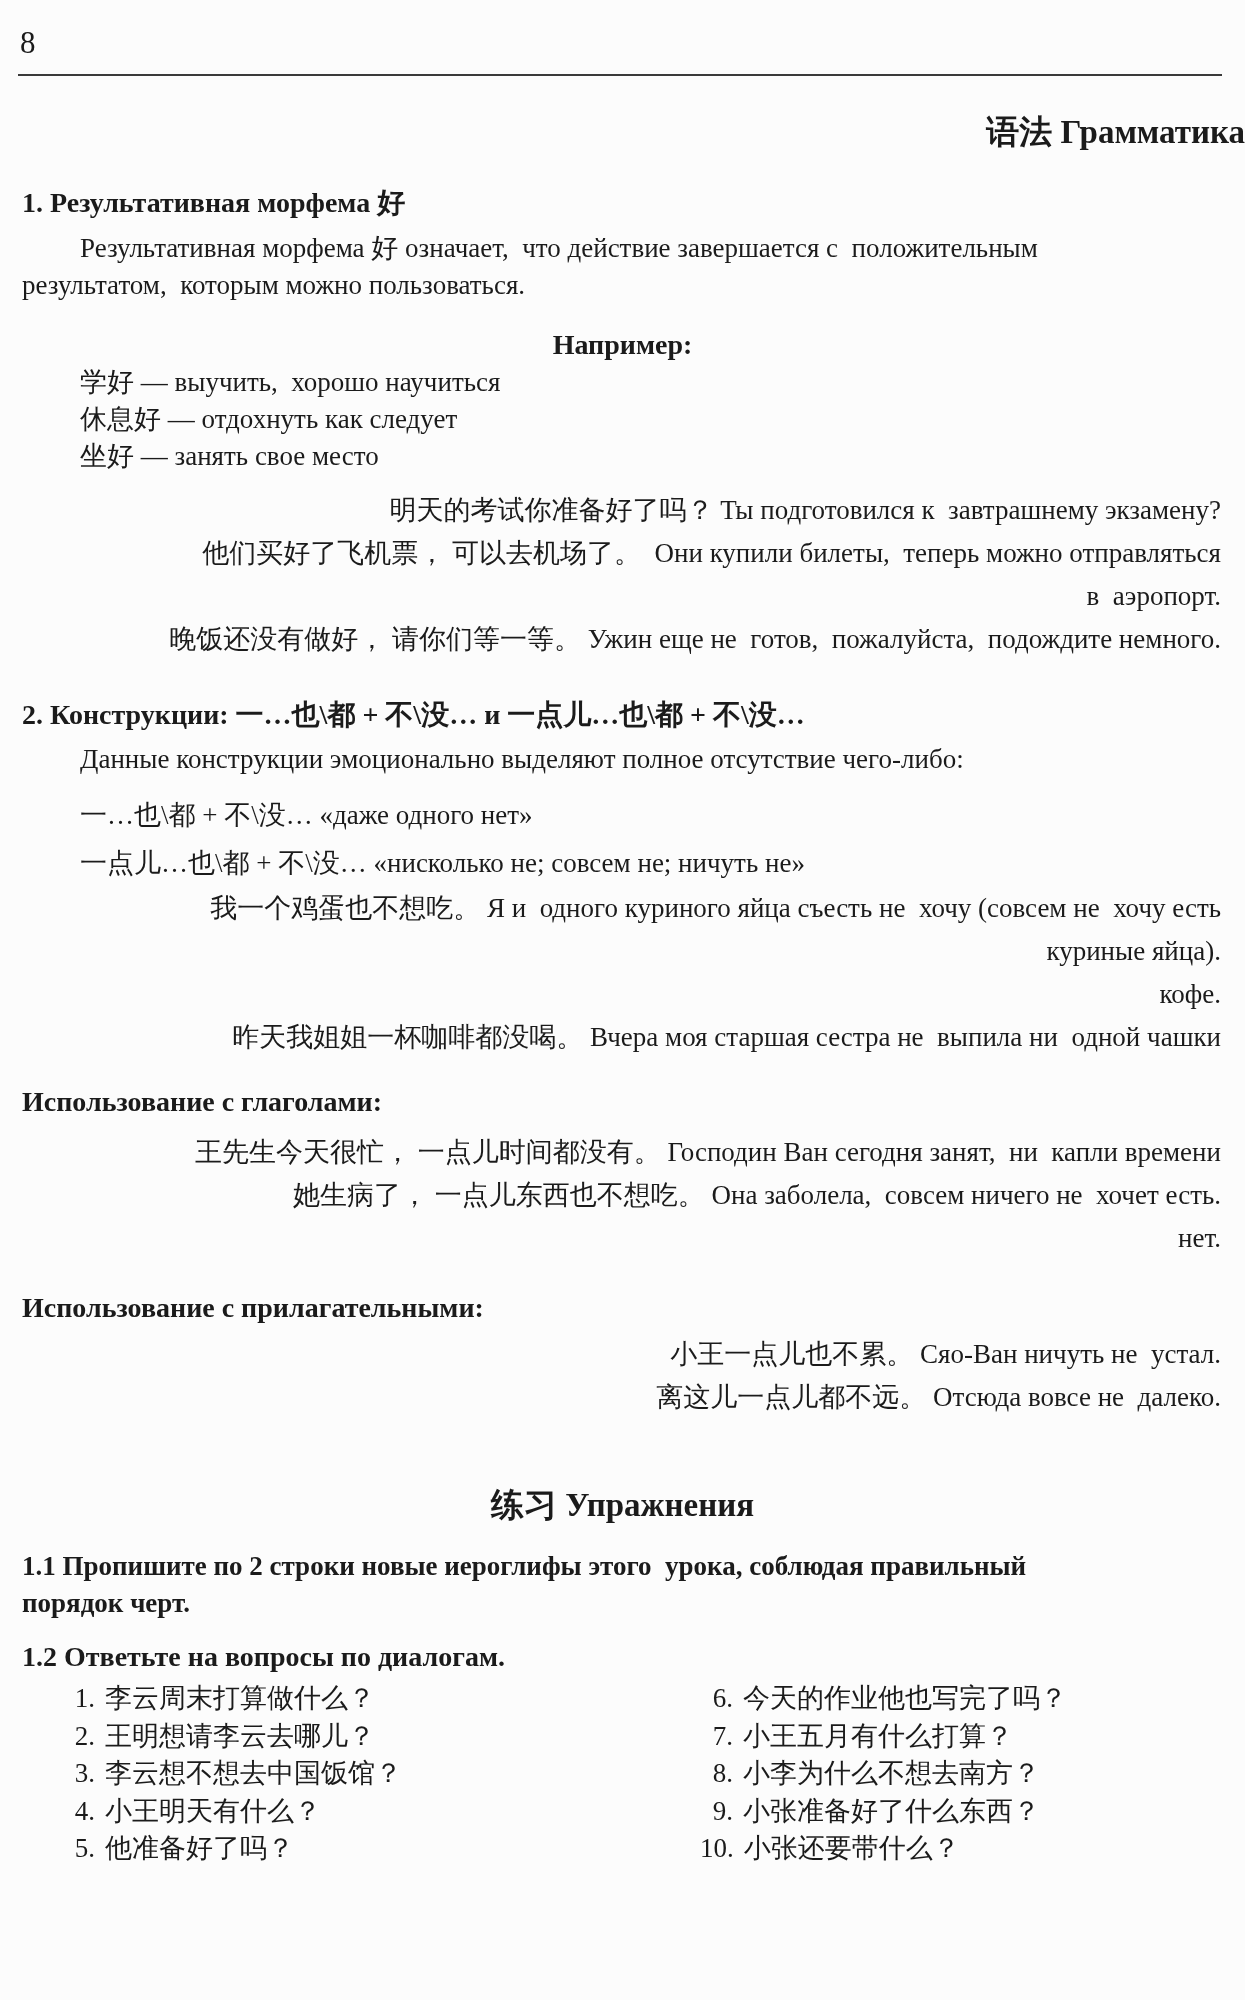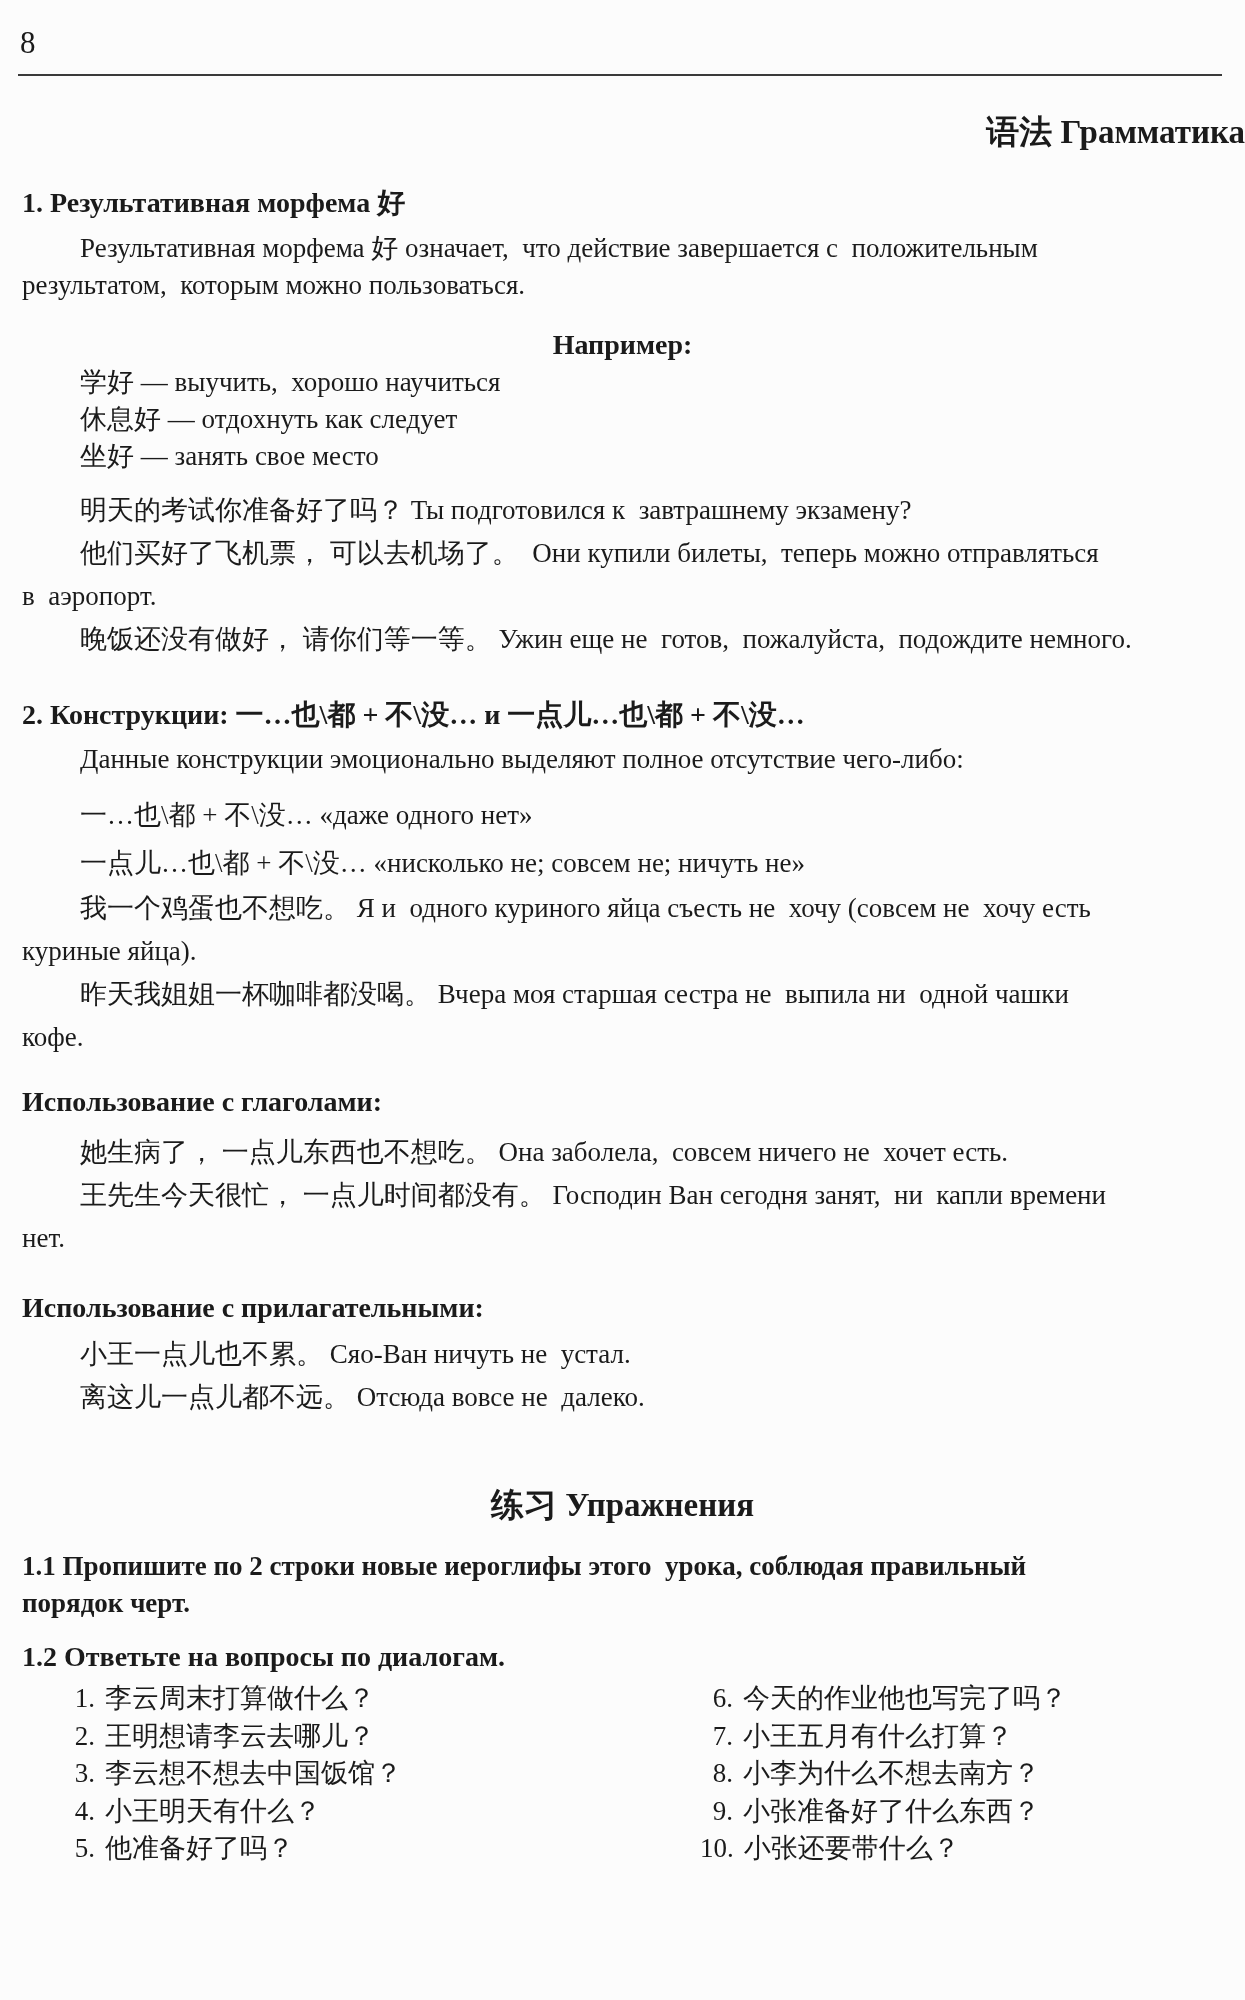--- a/index.html
+++ b/index.html
@@ -19,21 +19,21 @@
   .h3{margin:0 24px 0 22px;font-size:28px;font-weight:bold;line-height:38px;}
   .mt6{margin-top:6px;}
   .mt10{margin-top:10px;}
   .mt14{margin-top:14px;}
   .mt16{margin-top:16px;}
   .mt20{margin-top:20px;}
   .mt24{margin-top:24px;}
   .mt29{margin-top:29px;}
   .line{margin-left:22px;margin-right:24px;font-size:27px;line-height:37px;white-space:pre-wrap;}
   .ind{padding-left:58px;}
-  .sent{line-height:43px;}
+  .sent{line-height:43px;text-align:right;}
   .pat{line-height:48px;}
   .b{font-weight:bold;}
   .primer{margin-top:22px;text-align:center;font-size:28px;font-weight:bold;line-height:38px;}
   .para{margin-top:8px;}
   .patterns{margin-top:13px;}
   .ex-title{margin-top:63px;text-align:center;font-size:33px;font-weight:bold;line-height:46px;}
   .qcols{display:flex;margin-top:4px;margin-left:62px;margin-right:24px;}
   .qcol-left{flex:0 0 575px;}
   .qcol-right{margin-left:63px;}
   .qrow{display:flex;font-size:27px;line-height:37.5px;}
@@ -77,29 +77,29 @@
   <div class="line mt6 ind">Данные конструкции эмоционально выделяют полное отсутствие чего-либо:</div>
 
   <div class="patterns">
     <div class="line pat ind">一…也\都 + 不\没… «даже одного нет»</div>
     <div class="line pat ind">一点儿…也\都 + 不\没… «нисколько не; совсем не; ничуть не»</div>
   </div>
 
   <div>
     <div class="line sent ind">我一个鸡蛋也不想吃。 Я и  одного куриного яйца съесть не  хочу (совсем не  хочу есть</div>
     <div class="line sent">куриные яйца).</div>
+    <div class="line sent">кофе.</div>
     <div class="line sent ind">昨天我姐姐一杯咖啡都没喝。 Вчера моя старшая сестра не  выпила ни  одной чашки</div>
-    <div class="line sent">кофе.</div>
   </div>
 
   <div class="h3 mt24">Использование с глаголами:</div>
 
   <div class="mt10">
+    <div class="line sent ind">王先生今天很忙， 一点儿时间都没有。 Господин Ван сегодня занят,  ни  капли времени</div>
     <div class="line sent ind">她生病了， 一点儿东西也不想吃。 Она заболела,  совсем ничего не  хочет есть.</div>
-    <div class="line sent ind">王先生今天很忙， 一点儿时间都没有。 Господин Ван сегодня занят,  ни  капли времени</div>
     <div class="line sent">нет.</div>
   </div>
 
   <div class="h3 mt29">Использование с прилагательными:</div>
 
   <div class="mt6">
     <div class="line sent ind">小王一点儿也不累。 Сяо-Ван ничуть не  устал.</div>
     <div class="line sent ind">离这儿一点儿都不远。 Отсюда вовсе не  далеко.</div>
   </div>
 

